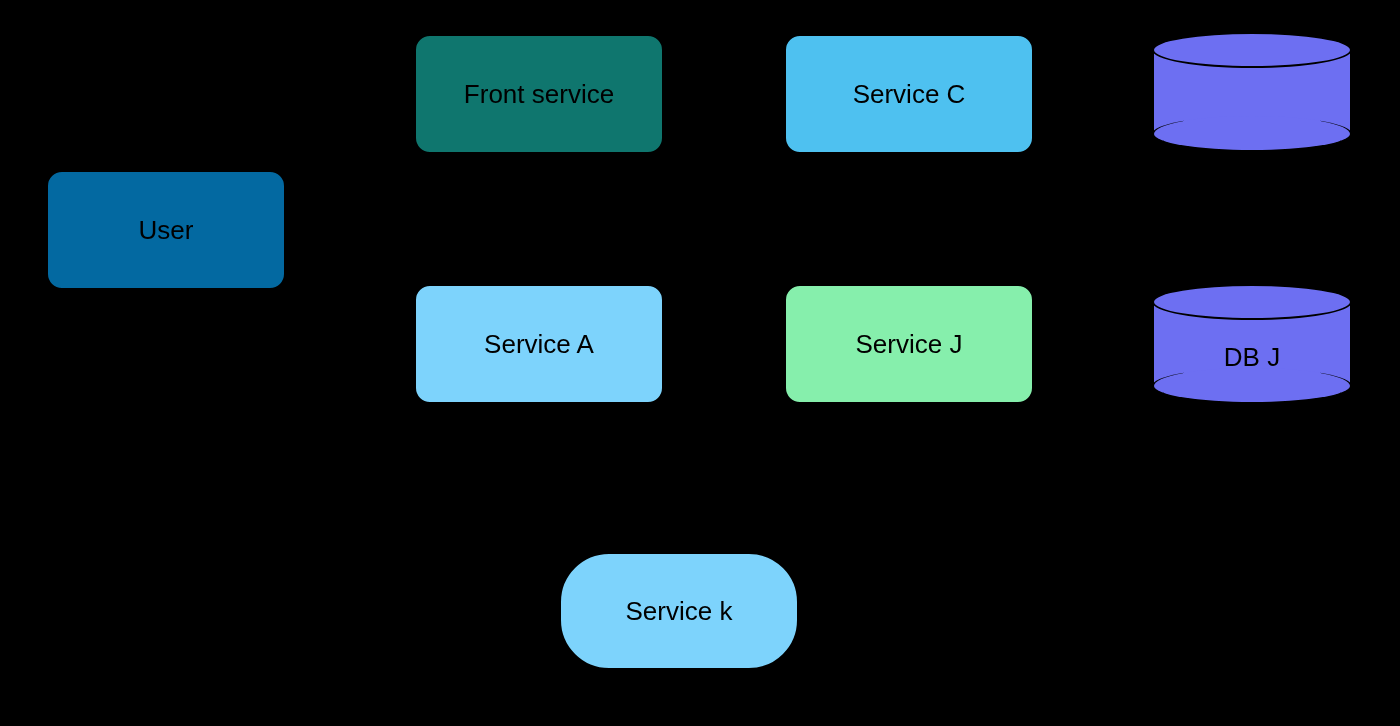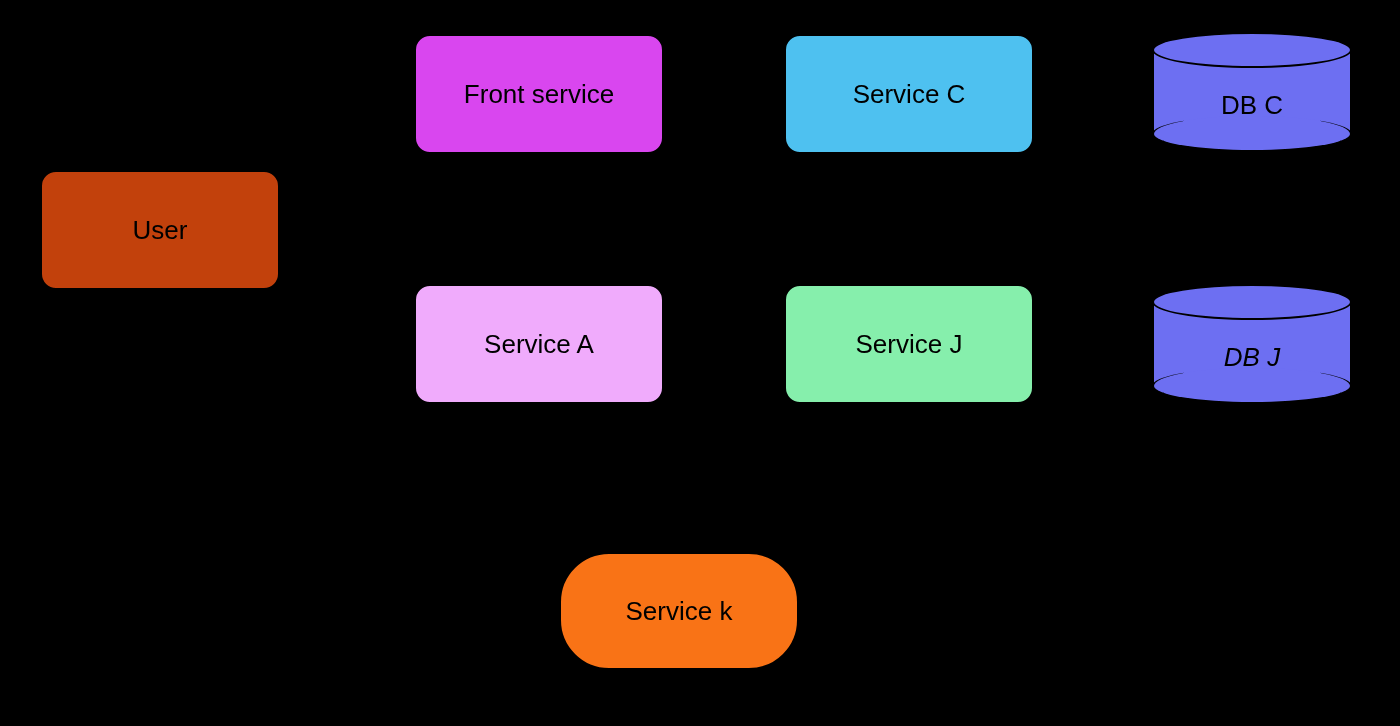--- a/index.html
+++ b/index.html
@@ -61,49 +61,48 @@
       width: 100%;
       text-align: center;
       font-size: 26px;
       color: #000;
       z-index: 5;
     }
   </style>
 </head>
 <body>
 
-<div class="node rect" style="left:40px; top:170px; width:240px; height:120px; background:#c2410c;">
+<div class="node rect" style="left:46px; top:170px; width:240px; height:120px; background:#0369a1;">
   <span>User</span>
 </div>
 
-<div class="node rect" style="left:414px; top:34px; width:250px; height:120px; background:#d946ef;">
+<div class="node rect" style="left:414px; top:34px; width:250px; height:120px; background:#0f766e;">
   <span>Front service</span>
 </div>
 
-<div class="node rect" style="left:414px; top:284px; width:250px; height:120px; background:#f0abfc;">
+<div class="node rect" style="left:414px; top:284px; width:250px; height:120px; background:#7dd3fc;">
   <span>Service A</span>
 </div>
 
 <div class="node rect" style="left:784px; top:34px; width:250px; height:120px; background:#4EC1F0;text-align:center;">
   <span>Service C</span>
 </div>
 
 <div class="node rect" style="left:784px; top:284px; width:250px; height:120px; background:#86efac;">
   <span>Service J</span>
 </div>
 
-<div class="node pill" style="left:559px; top:552px; width:240px; height:118px; background:#f97316;">
+<div class="node pill" style="left:559px; top:552px; width:240px; height:118px; background:#7dd3fc;">
   <span>Service k</span>
 </div>
 
 <div class="cylinder" style="left:1152px; top:32px; width:200px; height:120px;">
   <div class="cylinder-body" style="top:18px; height:84px; background:#6D6FF2;"></div>
   <div class="cylinder-bottom" style="top:84px; height:36px; background:#6D6FF2;"></div>
   <div class="cylinder-top" style="height:36px; background:#6D6FF2;"></div>
-  <div class="cylinder-label" style="top:58px;">DB C</div>
 </div>
 
-<div class="cylinder" style="left:1152px; top:284px; width:200px; height:120px;font-style:italic;">
+<div class="cylinder" style="left:1152px; top:284px; width:200px; height:120px;">
   <div class="cylinder-body" style="top:18px; height:84px; background:#6D6FF2;"></div>
   <div class="cylinder-bottom" style="top:84px; height:36px; background:#6D6FF2;"></div>
   <div class="cylinder-top" style="height:36px; background:#6D6FF2;"></div>
   <div class="cylinder-label" style="top:58px;">DB J</div>
 </div>
 
 </body></html>

